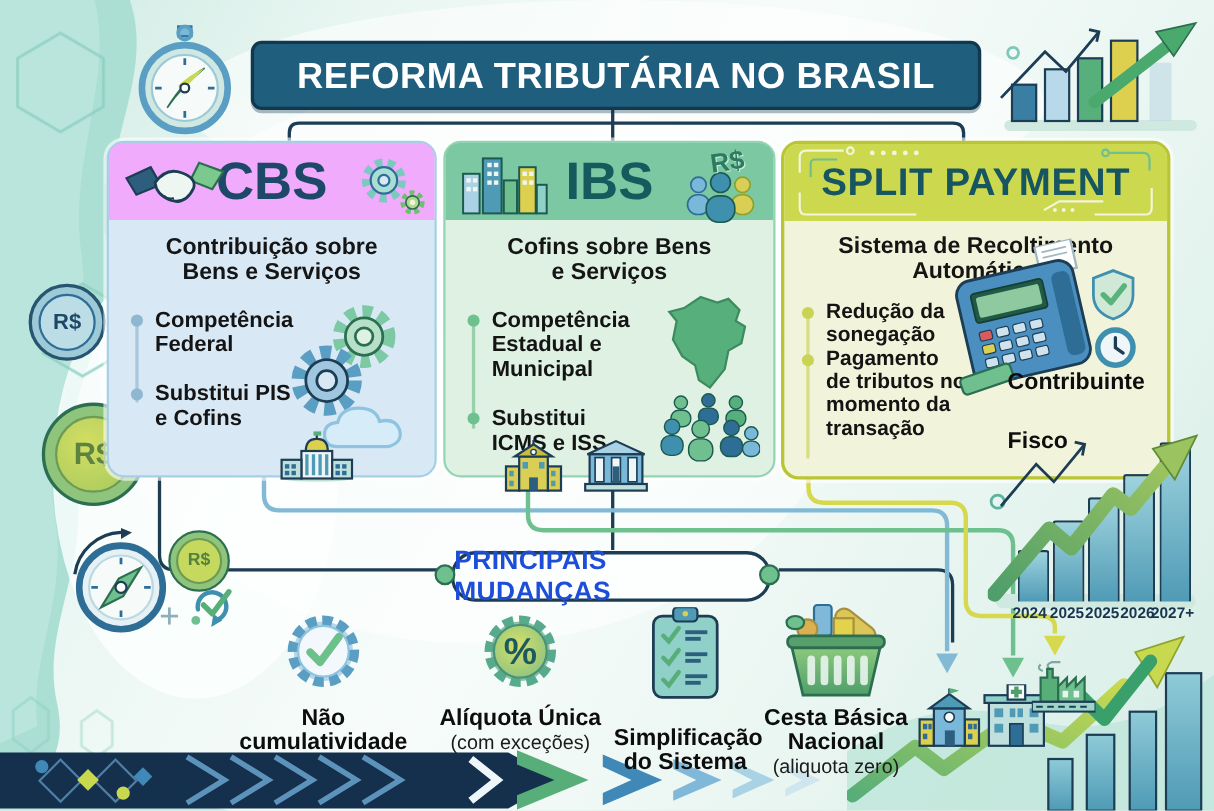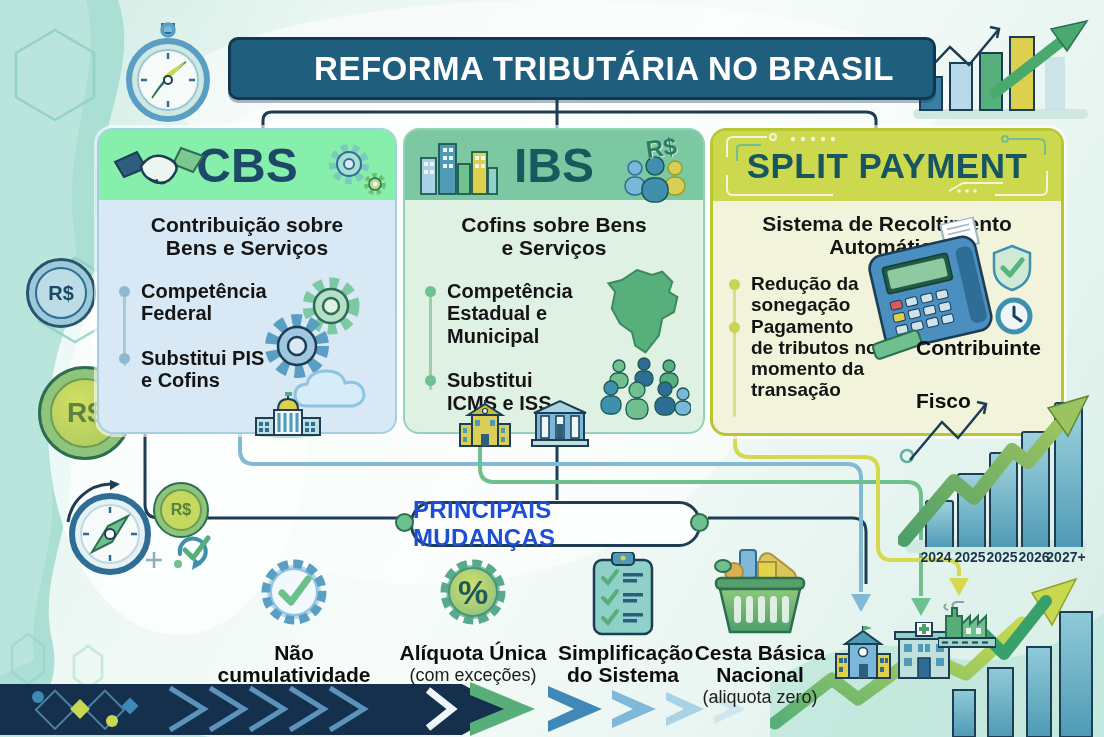--- a/index.html
+++ b/index.html
@@ -6,29 +6,29 @@
   .stage{position:relative;width:1104px;height:737px;overflow:hidden;
     font-family:"Liberation Sans",sans-serif;
     background:linear-gradient(120deg,#cdeae2 0%,#e9f6f2 22%,#f7fcfa 48%,#e8f5f0 75%,#d6ede6 100%);}
   .abs{position:absolute;}
   svg{display:block;}
 
   
   .title-banner{left:228px;top:37px;width:658px;height:57px;background:#1f5f7d;
     border:3px solid #12384f;border-radius:10px;display:flex;align-items:center;justify-content:center;
     color:#fff;font-size:33px;font-weight:800;letter-spacing:.5px;z-index:6;
-    box-shadow:0 3px 0 rgba(18,56,79,.35);padding-left:44px;}
+    box-shadow:0 3px 0 rgba(18,56,79,.35);}
 
   
   .card{border-radius:16px;z-index:4;box-shadow:0 0 0 3px rgba(255,255,255,.6);}
   .card-head{position:absolute;left:0;top:0;width:100%;height:70px;border-radius:13px 13px 0 0;
     display:flex;align-items:center;justify-content:center;}
   .acronym{font-weight:800;}
   .cbs{background:#d8e9f5;border:2px solid #a6cfe6;}
-  .cbs-head{background:#86efac;}
+  .cbs-head{background:#f0abfc;}
   .cbs .acronym{font-size:48px;color:#1d4868;}
   .ibs{background:#def1e3;border:2px solid #93d4b4;}
   .ibs-head{background:#7cc8a2;}
   .ibs .acronym{font-size:48px;color:#175a5e;}
   .split{background:#f1f3da;border:3px solid #b9c531;}
   .split-head{background:#ccd94f;}
   .split .acronym{font-size:35px;color:#175560;letter-spacing:.5px;}
   .card-subtitle{position:absolute;left:0;width:100%;text-align:center;font-size:21px;line-height:1.08;
     font-weight:700;color:#151515;}
   .bullets{position:absolute;}
@@ -414,21 +414,21 @@
       <rect x="33" y="21" width="20" height="3.5" fill="#2e5e7e"></rect>
         <rect x="33" y="27" width="14" height="3.5" fill="#2e5e7e"></rect>
       <path d="M13 46 L18 51 L27 39" fill="none" stroke="#57ae78" stroke-width="4"></path>
       <rect x="33" y="41" width="20" height="3.5" fill="#2e5e7e"></rect>
         <rect x="33" y="47" width="14" height="3.5" fill="#2e5e7e"></rect>
       <path d="M13 66 L18 71 L27 59" fill="none" stroke="#57ae78" stroke-width="4"></path>
       <rect x="33" y="61" width="20" height="3.5" fill="#2e5e7e"></rect>
         <rect x="33" y="67" width="14" height="3.5" fill="#2e5e7e"></rect>
     </g>
   </svg>
-  <div class="chg-label" style="left:558px;top:642px;width:130px">
+  <div class="chg-label" style="left:558px;top:660px;width:130px">
     <span>Simplificação do Sistema</span>
   </div>
 
   <svg class="abs" style="left:710px;top:548px;z-index:5" width="100" height="88" viewBox="0 0 100 88">
     <defs>
         <linearGradient id="gbk" x1="0" y1="0" x2="0" y2="1">
       <stop offset="0" stop-color="#8cc87c"></stop>
           <stop offset="1" stop-color="#4f9e6b"></stop>
     </linearGradient>
       </defs>

